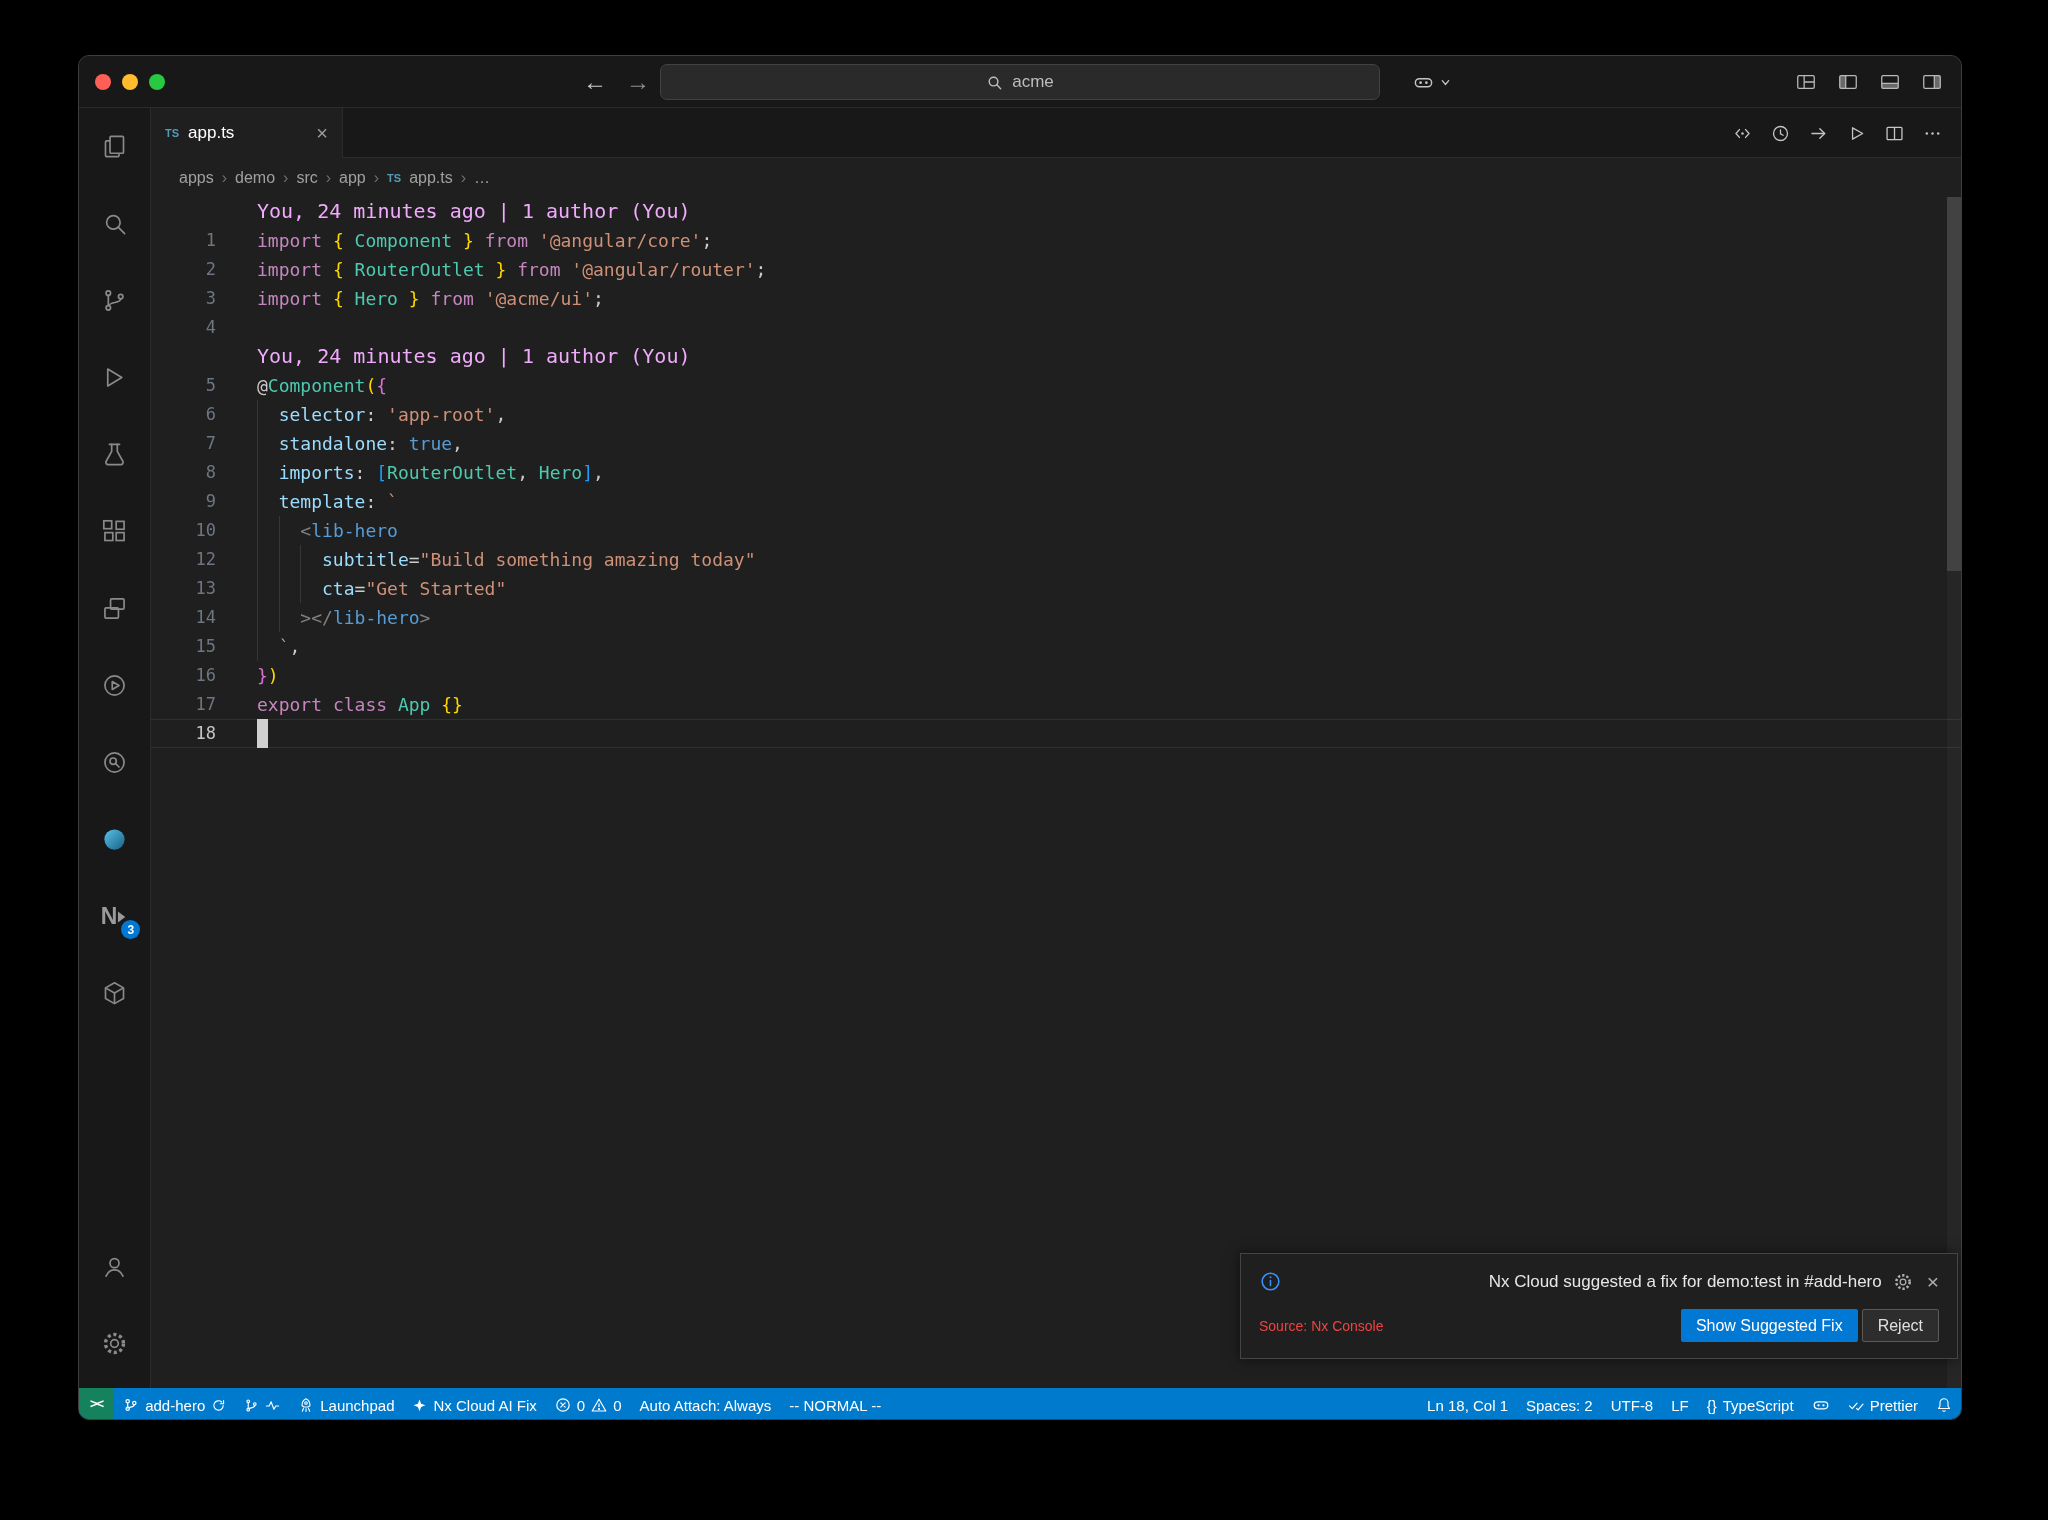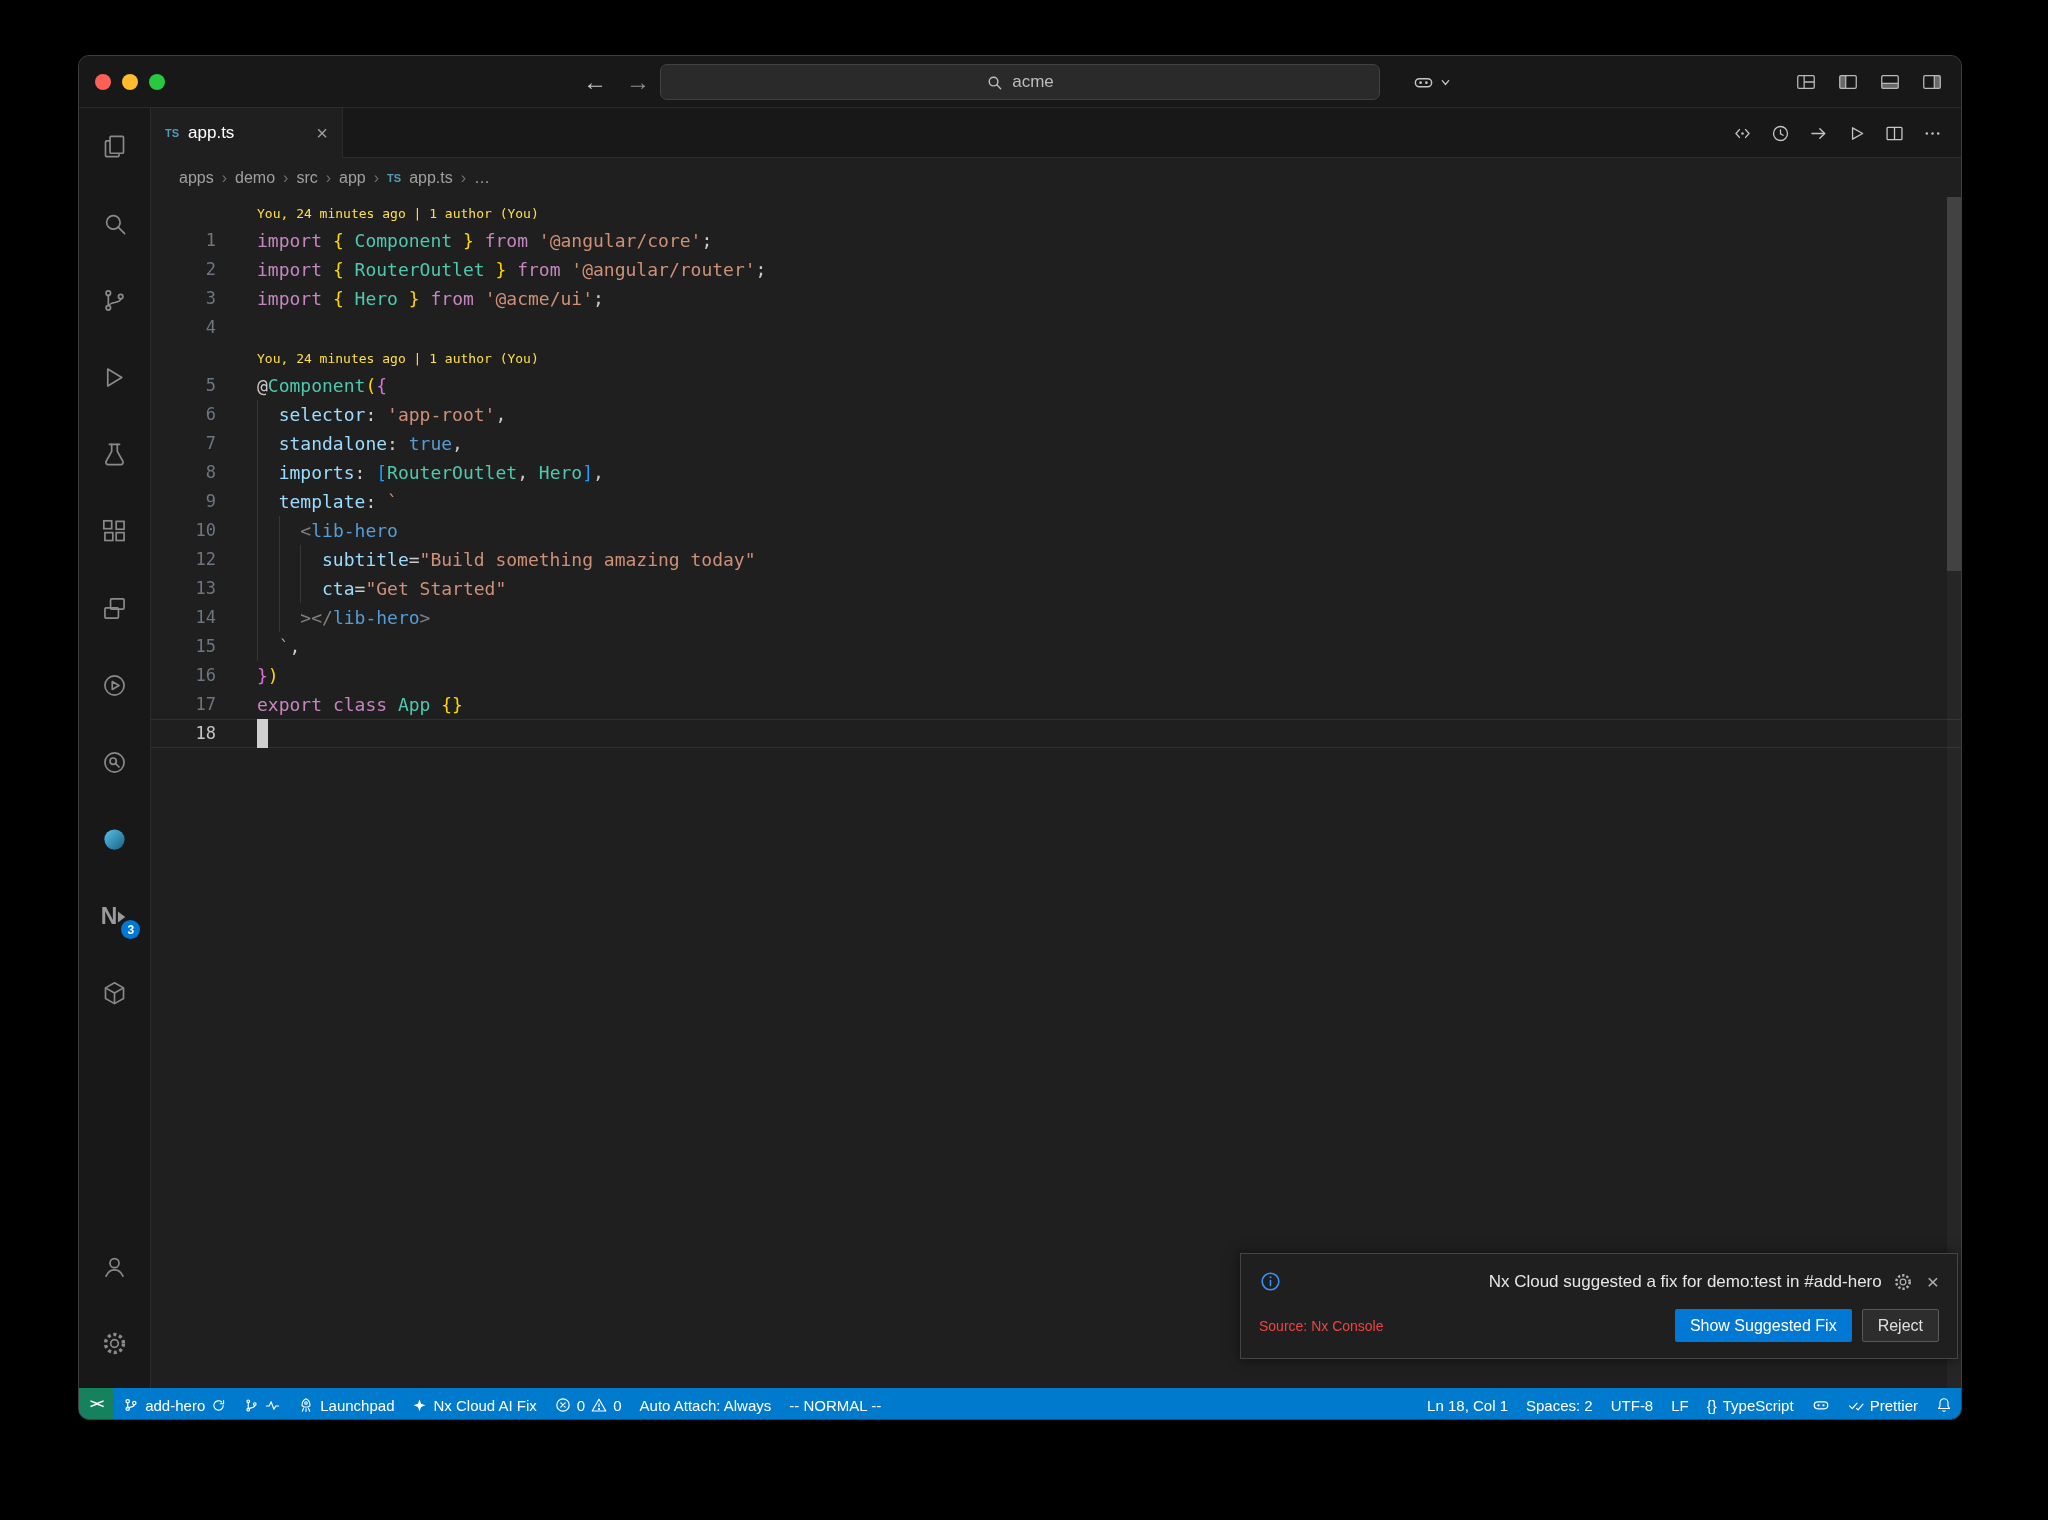--- a/index.html
+++ b/index.html
@@ -55,42 +55,42 @@
 
   
   .editor { position:relative; flex:1; background:#1f1f1f; overflow:hidden;
     font-family:"DejaVu Sans Mono","Liberation Mono",monospace; }
   .code-row { display:flex; height:29px; line-height:29px; }
   .code-row.active { box-shadow:inset 0 1px 0 #303030, inset 0 -1px 0 #303030; }
   .gutter { flex:none; width:106px; padding-right:41px; text-align:right; color:#6e7681; font-size:17px; }
   .gutter.active { color:#c6c6c6; }
   .line-content { position:relative; flex:1; white-space:pre; font-size:18px; color:#cccccc; }
   .indent-guide { position:absolute; top:0; bottom:0; width:1px; background:#363636; }
-  .blame { color:#fde047; font-size:13px; }
+  .blame { color:#f0abfc; font-size:20px; }
   .block-cursor { display:inline-block; width:1ch; height:29px; background:#cfcfcf; vertical-align:top; }
   .tk-kw{color:#C586C0} .tk-cls{color:#4EC9B0} .tk-str{color:#CE9178} .tk-prop{color:#9CDCFE}
   .tk-const{color:#569CD6} .tk-tag{color:#569CD6} .tk-tagp{color:#808080} .tk-fg{color:#CCCCCC}
   .tk-b1{color:#FFD700} .tk-b2{color:#DA70D6} .tk-b3{color:#179FFF}
 
   .scrollbar { position:absolute; top:0; right:0; width:14px; height:100%; background:rgba(255,255,255,.03); }
   .scroll-thumb { position:absolute; top:0; right:0; width:14px; height:374px; background:rgba(121,121,121,.35); }
 
   
   .notification { position:absolute; right:3px; bottom:29px; width:718px; background:#1f1f1f;
     border:1px solid #454545; box-shadow:0 0 12px rgba(0,0,0,.55); padding:16px 18px;
     font-family:"Liberation Sans","DejaVu Sans",sans-serif; z-index:5; }
   .toast-header { display:flex; align-items:center; gap:11px; }
   .toast-msg { color:#e7e7e7; font-size:17px; flex:1;text-align:right; }
   .toast-icons { display:flex; align-items:center; gap:14px; color:#b0b0b0; }
   .toast-close { font-size:21px; color:#b0b0b0; line-height:1; }
   .toast-footer { display:flex; align-items:center; margin-top:16px; }
   .toast-source { color:#ef4444; font-size:14px; flex:1; }
   .btn { border:none; border-radius:2px; height:33px; padding:0 15px; font-size:16px; cursor:pointer;
     font-family:inherit; }
-  .btn.primary { background:#0078d4; color:#fff; margin-right:10px; }
+  .btn.primary { background:#0078d4; color:#fff; margin-right:4px; }
   .btn.secondary { background:#2d2d2d; color:#e0e0e0; border:1px solid #5a5a5a; }
 
   
   .statusbar { height:31px; flex:none; background:#007acc; display:flex; align-items:stretch;
     color:#fff; font-size:15px; overflow:hidden; }
   .sb-item { display:flex; align-items:center; gap:6px; padding:17px 9px; white-space:nowrap; }
   .sb-remote { background:#16825d; padding:0 11px; font-weight:700; font-size:13px; letter-spacing:-1px; }
   .sb-spacer { margin-left:auto; }
 </style>
 </head>

